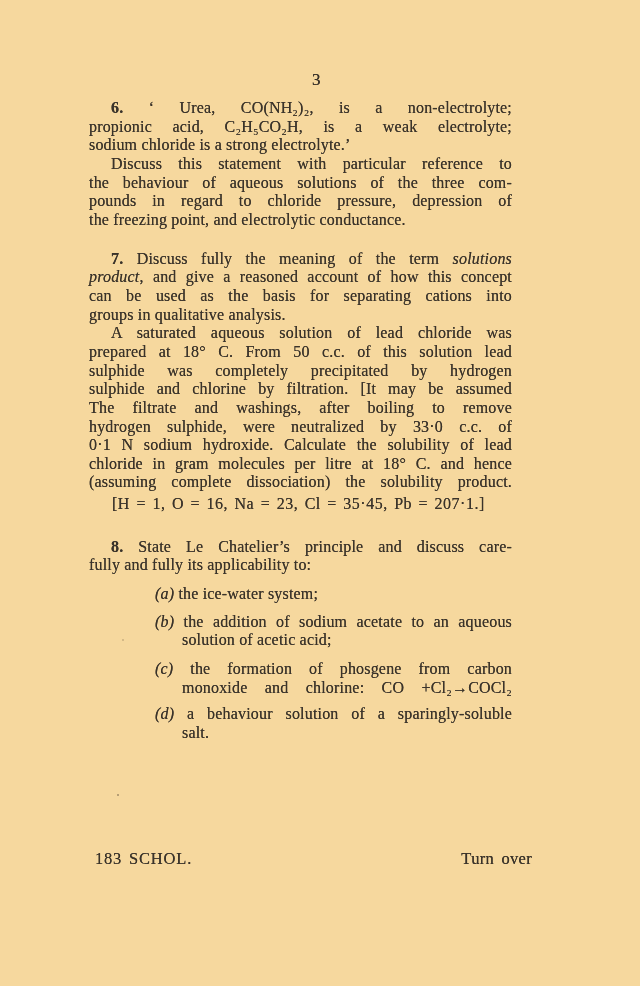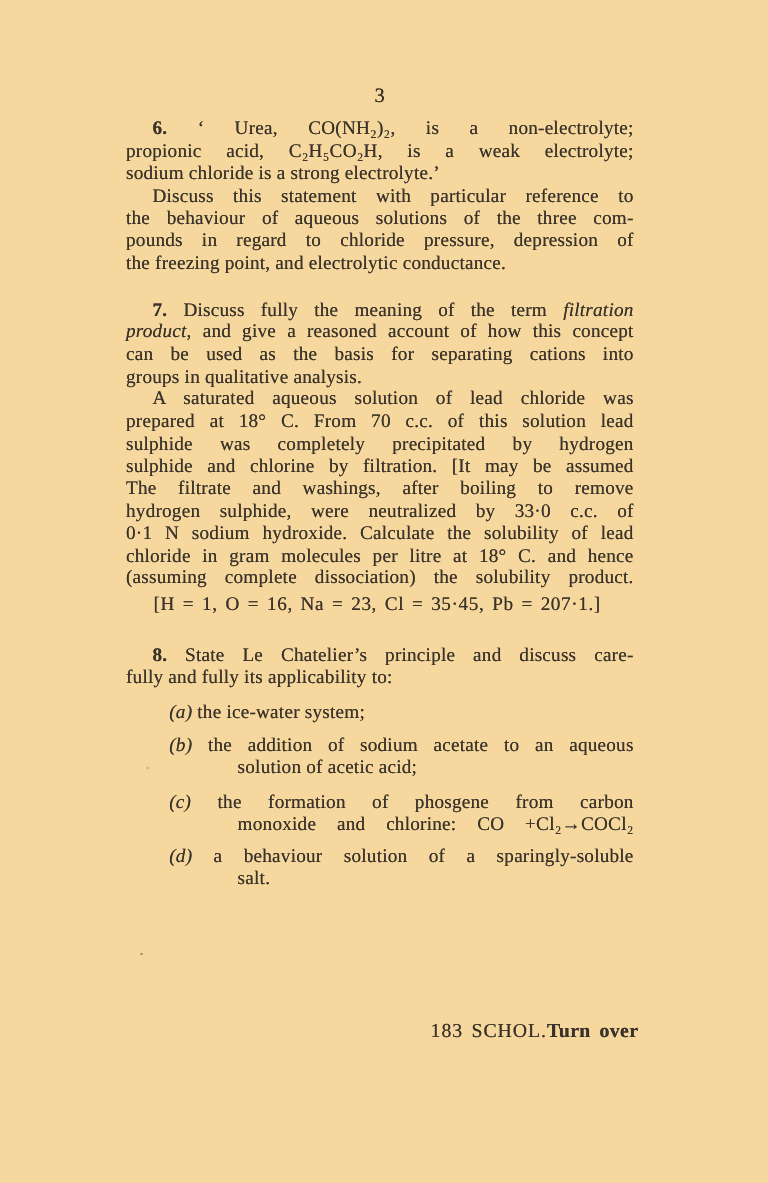--- a/index.html
+++ b/index.html
@@ -20,71 +20,71 @@
     left: 105px;
     top: 70px;
     width: 423px;
     text-align: center;
     font-size: 17px;
     letter-spacing: 0.3px;
     text-shadow: 0 0 0.4px #3a332a;
   }
   .column {
     position: absolute;
-    left: 105px;
+    left: 89px;
     top: 99px;
     width: 423px;
   }
   .line {
     font-size: 16px;
     line-height: 18.65px;
     letter-spacing: 0.18px;
     text-align: justify;
     text-align-last: justify;
     text-justify: inter-word;
     text-shadow: 0 0 0.4px rgba(58, 51, 42, 0.85);
   }
   .line.nat {
     text-align: center;
     text-align-last: left;
   }
   .ind { text-indent: 22px; }
   .b  { font-weight: bold; }
   .it { font-style: italic; }
-  .item1 { margin-left: 36px; }
+  .item1 { margin-left: 66px; }
   .item2 { margin-left: 93px; }
   .q7 { margin-top: 20px; }
   .weights {
     margin-top: 3px;
     margin-left: 23px;
     word-spacing: 2px;
     letter-spacing: 0.5px;
   }
   .q8 { margin-top: 24px; }
   .ia { margin-top: 10px; }
   .ib { margin-top: 9px; }
   .ic { margin-top: 10px; }
   .id { margin-top: 8px; }
   .footer {
     position: absolute;
     left: 95px;
     top: 849px;
     width: 437px;
     display: flex;
-    justify-content: flex-end;
+    justify-content: space-between;
     align-items: baseline;
   }
   .footer-left {
     font-size: 16.5px;
     letter-spacing: 0.8px;
     word-spacing: 2px;
     text-shadow: 0 0 0.4px rgba(58, 51, 42, 0.85);
   }
   .footer-right {
-    font-weight: bold;
+    font-weight: normal;
     font-size: 16.5px;
     letter-spacing: 0.3px;
     word-spacing: 3px;
     text-shadow: 0 0 0.4px rgba(45, 39, 32, 0.9);
   }
   .speckle {
     position: absolute;
     border-radius: 50%;
     background: rgba(92, 79, 60, 0.55);
   }
@@ -102,26 +102,26 @@
     <div class="line ind"><span class="b">6.</span> <span>‘ Urea, CO(NH₂)₂, is a non-electrolyte;</span></div>
     <div class="line">propionic acid, C₂H₅CO₂H, is a weak electrolyte;</div>
     <div class="line nat">sodium chloride is a strong electrolyte.’</div>
     <div class="line ind">Discuss this statement with particular reference to</div>
     <div class="line">the behaviour of aqueous solutions of the three com-</div>
     <div class="line">pounds in regard to chloride pressure, depression of</div>
     <div class="line nat">the freezing point, and electrolytic conductance.</div>
   </div>
 
   <div class="qblock q7">
-    <div class="line ind"><span class="b">7.</span> <span>Discuss fully the meaning of the term</span> <span class="it">filtration</span></div>
+    <div class="line ind"><span class="b">7.</span> <span>Discuss fully the meaning of the term</span> <span class="it">solutions</span></div>
     <div class="line"><span class="it">product</span><span>, and give a reasoned account of how this concept</span></div>
     <div class="line">can be used as the basis for separating cations into</div>
     <div class="line nat">groups in qualitative analysis.</div>
     <div class="line ind">A saturated aqueous solution of lead chloride was</div>
-    <div class="line">prepared at 18° C. From 70 c.c. of this solution lead</div>
+    <div class="line">prepared at 18° C. From 50 c.c. of this solution lead</div>
     <div class="line">sulphide was completely precipitated by hydrogen</div>
     <div class="line">sulphide and chlorine by filtration. [It may be assumed</div>
     <div class="line">The filtrate and washings, after boiling to remove</div>
     <div class="line">hydrogen sulphide, were neutralized by 33·0 c.c. of</div>
     <div class="line">0·1 N sodium hydroxide. Calculate the solubility of lead</div>
     <div class="line">chloride in gram molecules per litre at 18° C. and hence</div>
     <div class="line">(assuming complete dissociation) the solubility product.</div>
     <div class="line nat weights">[H = 1, O = 16, Na = 23, Cl = 35·45, Pb = 207·1.]</div>
   </div>
 

